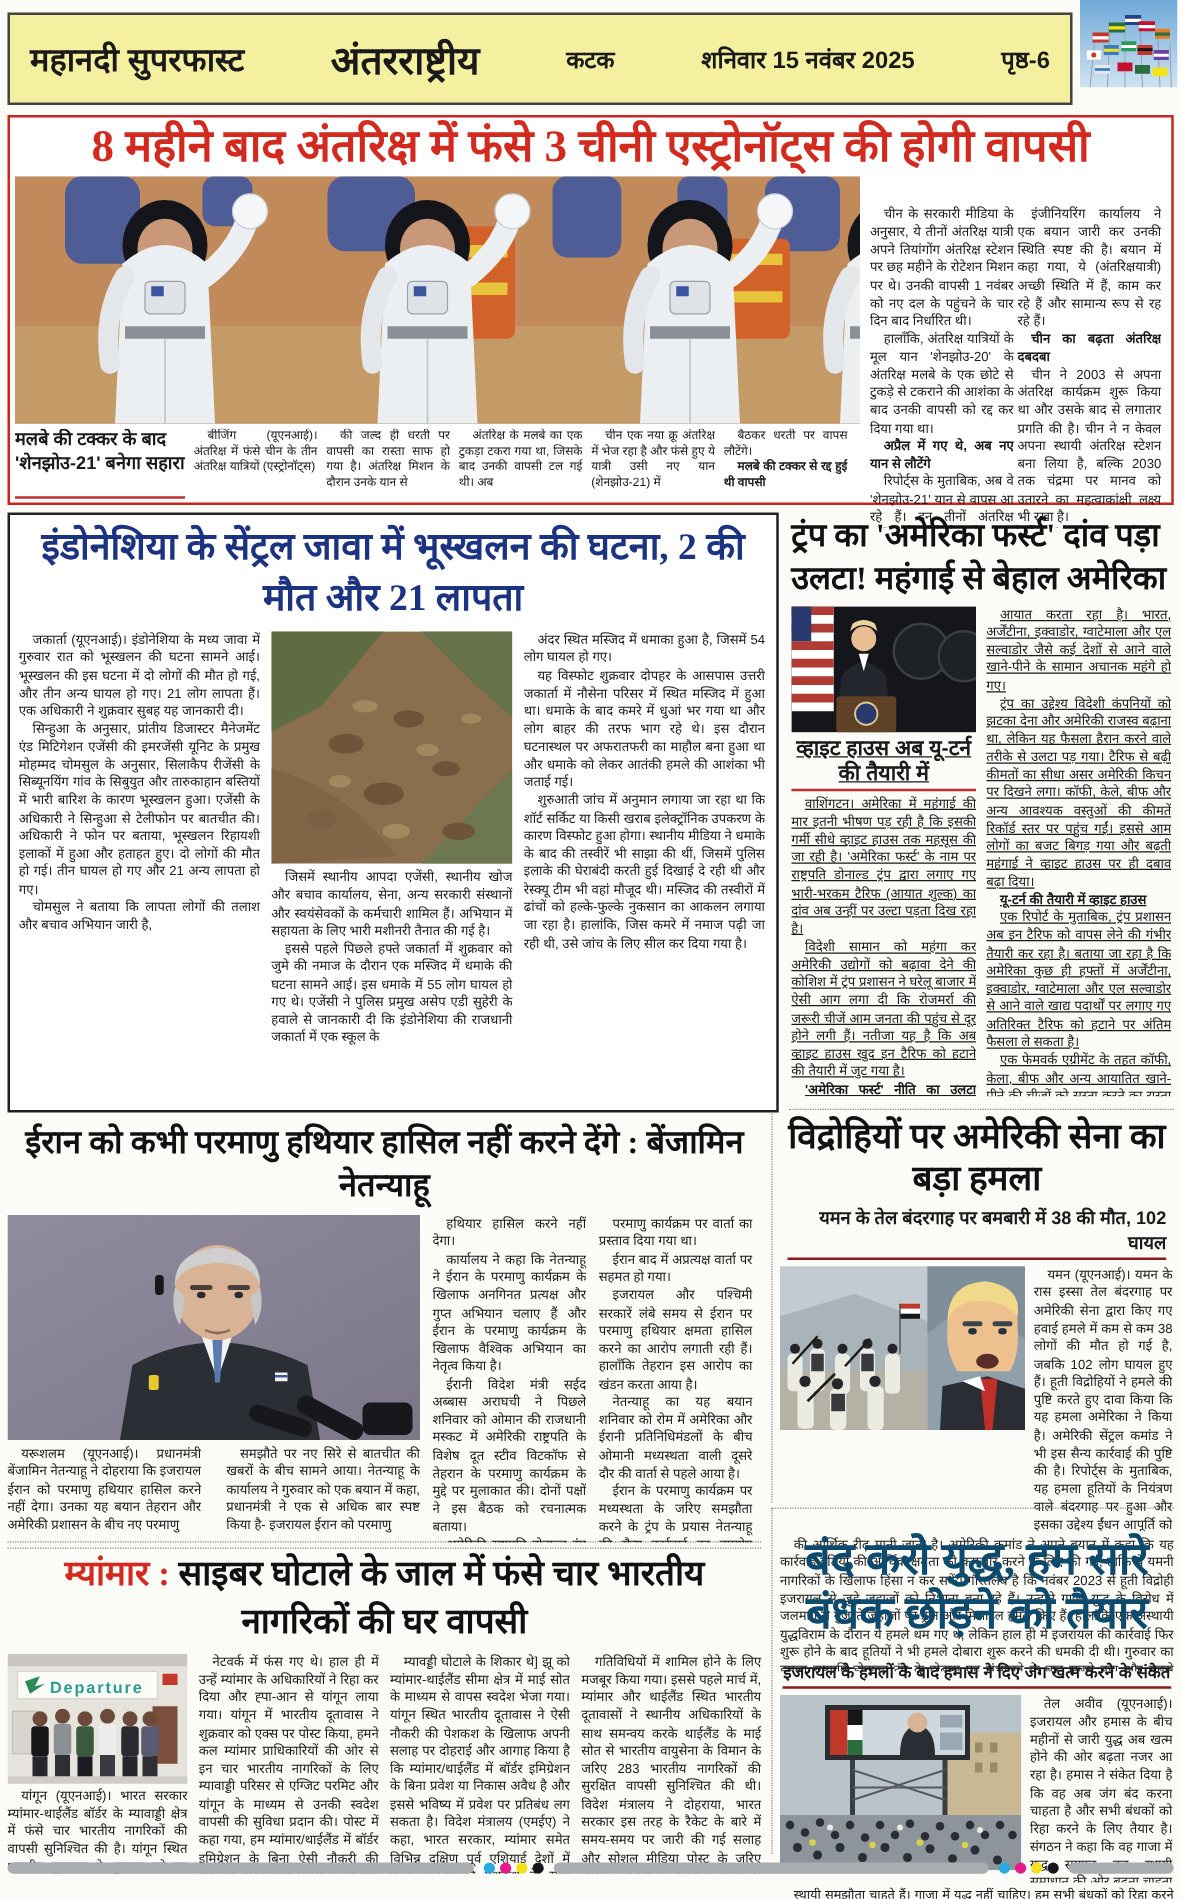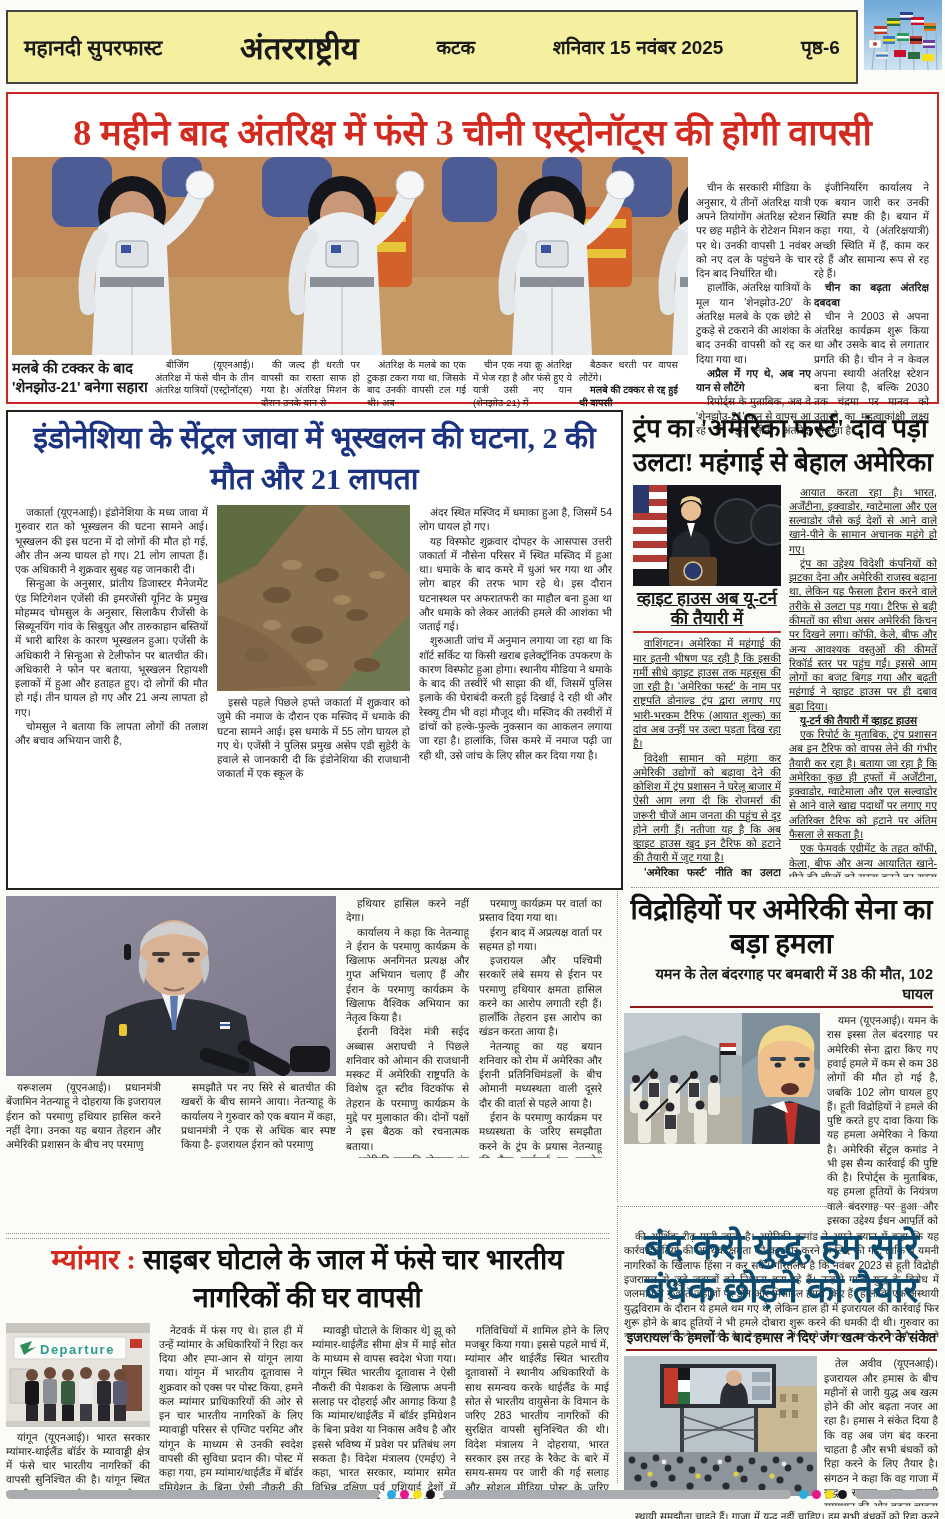--- a/index.html
+++ b/index.html
@@ -3,33 +3,33 @@
 <meta charset="utf-8">
 <style>
   html,body{margin:0;padding:0;}
   body{width:945px;height:1519px;position:relative;background:#fbfbf7;
        font-family:"Liberation Sans",sans-serif;color:#1a1a1a;overflow:hidden;}
   .hl{font-family:"Liberation Serif",serif;font-weight:bold;}
   
   .masthead{position:absolute;left:6px;top:10px;width:852px;height:74px;background:#f5f0a0;
             border:2px solid #444;box-sizing:border-box;display:flex;align-items:center;
             justify-content:space-between;padding:0 16px;}
-  .mh-brand{font-size:21px;font-weight:bold;}
+  .mh-brand{font-size:26px;font-weight:bold;}
   .mh-section{font-size:31px;font-weight:bold;font-family:"Liberation Serif",serif;}
   .mh-city,.mh-date,.mh-page{font-size:19px;font-weight:bold;}
   .flags{position:absolute;left:864px;top:0;width:78px;height:70px;}
   
   .photo{overflow:hidden;background:#ddd;}
   .photo svg{display:block;}
   .col{font-size:10.5px;line-height:1.36;overflow:hidden;text-align:justify;}
   .p{margin:0;text-indent:11px;}
   .sub{margin:0;font-weight:bold;text-indent:11px;}
   
   .space-box{position:absolute;left:6px;top:92px;width:933px;height:312px;border:2.5px solid #cc2420;
-             box-sizing:border-box;background:#fff;padding:18px 4px;}
+             box-sizing:border-box;background:#fff;padding:2px 4px;}
   .space-headline{margin:0;text-align:center;color:#d32a20;font-size:36px;line-height:1.18;}
   .space-body{display:flex;gap:8px;margin-top:3px;}
   .space-left{width:676px;}
   .astronauts{width:676px;height:198px;}
   .space-caprow{display:flex;gap:7px;margin-top:4px;height:56px;}
   .space-caption{width:136px;font-size:14.5px;font-weight:bold;line-height:1.25;
                  border-bottom:2px solid #c03030;overflow:hidden;}
   .minicol{width:99px;font-size:9.6px;line-height:1.3;overflow:hidden;text-align:justify;}
   .space-cols{display:flex;gap:3px;flex:1;margin-top:23px;}
   .space-cols .col{width:115px;height:258px;}
@@ -261,20 +261,21 @@
           <g fill="#a58a64" opacity="0.9">
             <ellipse cx="75" cy="60" rx="10" ry="5"></ellipse>
               <ellipse cx="125" cy="95" rx="9" ry="5"></ellipse>
               <ellipse cx="55" cy="120" rx="9" ry="5"></ellipse>
             <ellipse cx="100" cy="160" rx="11" ry="6"></ellipse>
               <ellipse cx="160" cy="70" rx="8" ry="4"></ellipse>
           </g>
           <path d="M0 110 Q60 125 100 180 L0 186 Z" fill="#7d6345" opacity="0.8"></path>
         </svg>
       </div>
+      <p class="p">जिसमें स्थानीय आपदा एजेंसी, स्थानीय खोज और बचाव कार्यालय, सेना, अन्य सरकारी संस्थानों और स्वयंसेवकों के कर्मचारी शामिल हैं। अभियान में सहायता के लिए भारी मशीनरी तैनात की गई है।</p>
       <p class="p">इससे पहले पिछले हफ्ते जकार्ता में शुक्रवार को जुमे की नमाज के दौरान एक मस्जिद में धमाके की घटना सामने आई। इस धमाके में 55 लोग घायल हो गए थे। एजेंसी ने पुलिस प्रमुख असेप एडी सुहेरी के हवाले से जानकारी दी कि इंडोनेशिया की राजधानी जकार्ता में एक स्कूल के</p>
     </div>
     <div class="col">
       <p class="p">अंदर स्थित मस्जिद में धमाका हुआ है, जिसमें 54 लोग घायल हो गए।</p>
       <p class="p">यह विस्फोट शुक्रवार दोपहर के आसपास उत्तरी जकार्ता में नौसेना परिसर में स्थित मस्जिद में हुआ था। धमाके के बाद कमरे में धुआं भर गया था और लोग बाहर की तरफ भाग रहे थे। इस दौरान घटनास्थल पर अफरातफरी का माहौल बना हुआ था और धमाके को लेकर आतंकी हमले की आशंका भी जताई गई।</p>
       <p class="p">शुरुआती जांच में अनुमान लगाया जा रहा था कि शॉर्ट सर्किट या किसी खराब इलेक्ट्रॉनिक उपकरण के कारण विस्फोट हुआ होगा। स्थानीय मीडिया ने धमाके के बाद की तस्वीरें भी साझा की थीं, जिसमें पुलिस इलाके की घेराबंदी करती हुई दिखाई दे रही थी और रेस्क्यू टीम भी वहां मौजूद थी। मस्जिद की तस्वीरों में ढांचों को हल्के-फुल्के नुकसान का आकलन लगाया जा रहा है। हालांकि, जिस कमरे में नमाज पढ़ी जा रही थी, उसे जांच के लिए सील कर दिया गया है।</p>
     </div>
   </div>
 </section>
 
@@ -317,20 +318,21 @@
       <p class="p">आयात करता रहा है। भारत, अर्जेंटीना, इक्वाडोर, ग्वाटेमाला और एल सल्वाडोर जैसे कई देशों से आने वाले खाने-पीने के सामान अचानक महंगे हो गए।</p>
       <p class="p">ट्रंप का उद्देश्य विदेशी कंपनियों को झटका देना और अमेरिकी राजस्व बढ़ाना था, लेकिन यह फैसला हैरान करने वाले तरीके से उलटा पड़ गया। टैरिफ से बढ़ी कीमतों का सीधा असर अमेरिकी किचन पर दिखने लगा। कॉफी, केले, बीफ और अन्य आवश्यक वस्तुओं की कीमतें रिकॉर्ड स्तर पर पहुंच गईं। इससे आम लोगों का बजट बिगड़ गया और बढ़ती महंगाई ने व्हाइट हाउस पर ही दबाव बढ़ा दिया।</p>
       <p class="sub">यू-टर्न की तैयारी में व्हाइट हाउस</p>
       <p class="p">एक रिपोर्ट के मुताबिक, ट्रंप प्रशासन अब इन टैरिफ को वापस लेने की गंभीर तैयारी कर रहा है। बताया जा रहा है कि अमेरिका कुछ ही हफ्तों में अर्जेंटीना, इक्वाडोर, ग्वाटेमाला और एल सल्वाडोर से आने वाले खाद्य पदार्थों पर लगाए गए अतिरिक्त टैरिफ को हटाने पर अंतिम फैसला ले सकता है।</p>
       <p class="p">एक फेमवर्क एग्रीमेंट के तहत कॉफी, केला, बीफ और अन्य आयातित खाने-पीने की चीजों को सस्ता करने का रास्ता तैयार किया जा रहा है। माना जा रहा है कि यह कदम अमेरिकी कंपनियों के लिए भी उन देशों के बाजारों में पहुंच आसान बनाएगा।</p>
     </div>
   </div>
 </section>
 
 <section class="netan">
+  <h2 class="netan-headline hl">ईरान को कभी परमाणु हथियार हासिल नहीं करने देंगे : बेंजामिन नेतन्याहू</h2>
   <div class="netan-body">
     <div class="netan-left">
       <div class="photo netan-photo">
         <svg width="330" height="180" viewBox="0 0 330 180">
           <defs>
               <linearGradient id="nbg" x1="0" y1="0" x2="1" y2="1">
             <stop offset="0" stop-color="#918b9e"></stop>
                 <stop offset="1" stop-color="#7b7788"></stop>
               </linearGradient>
             </defs>

